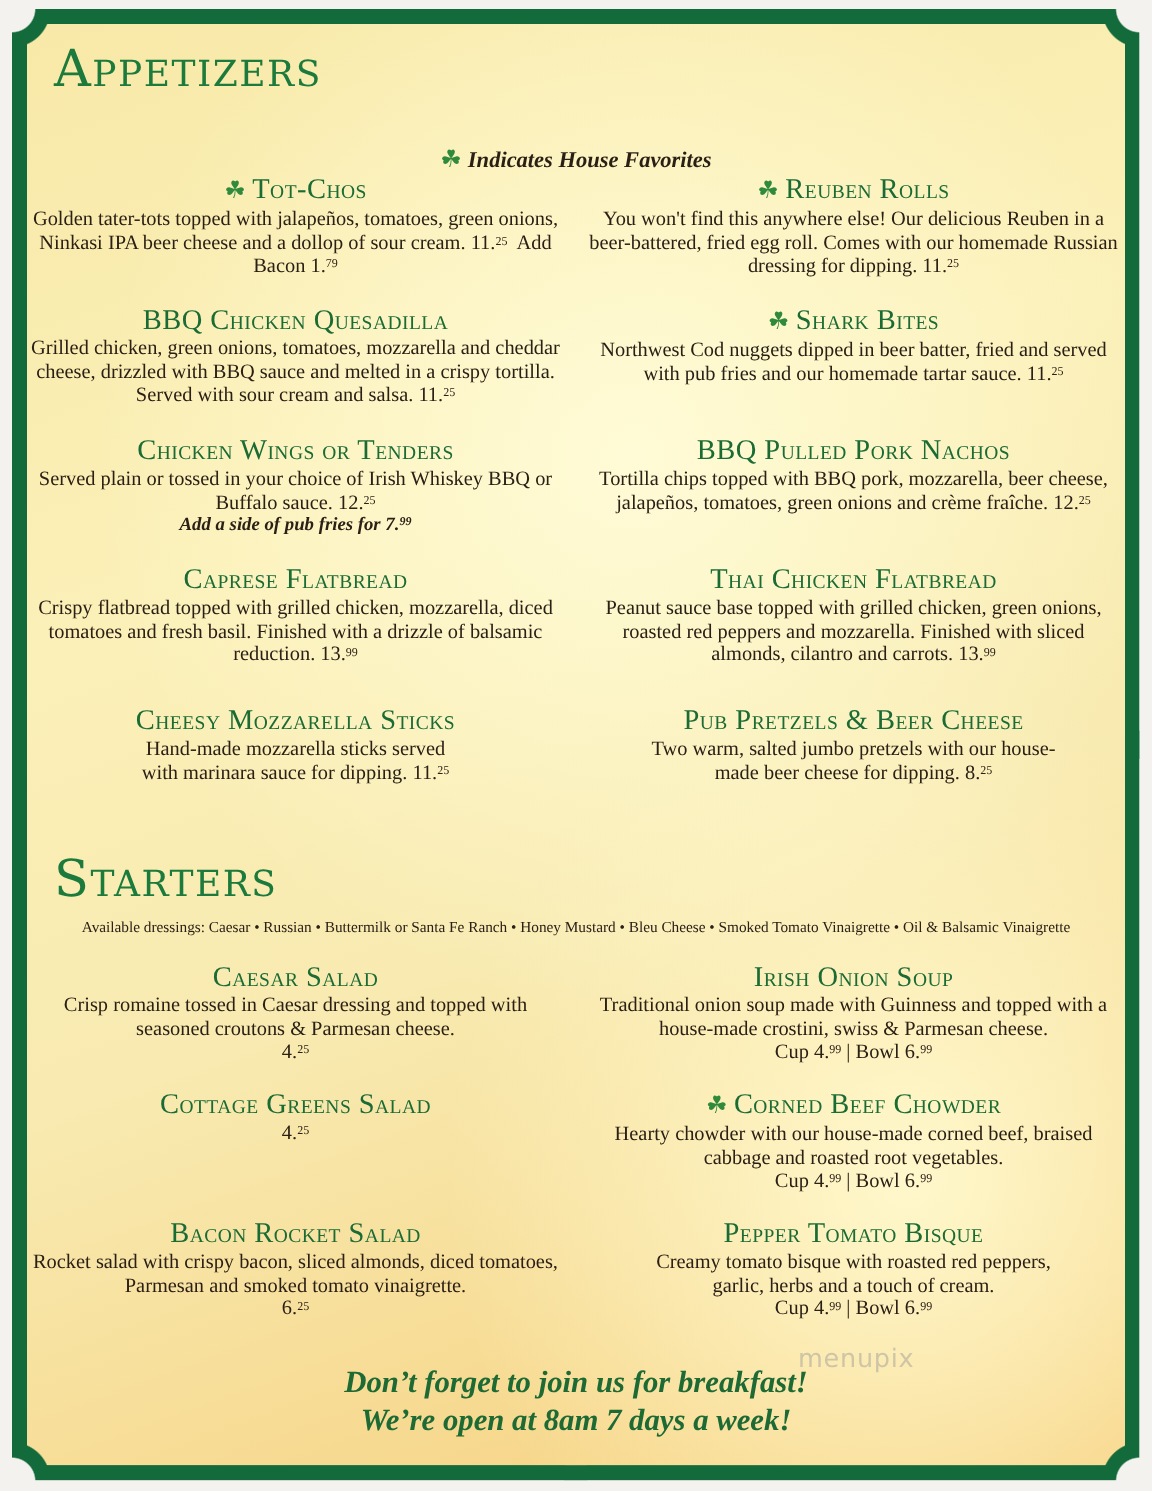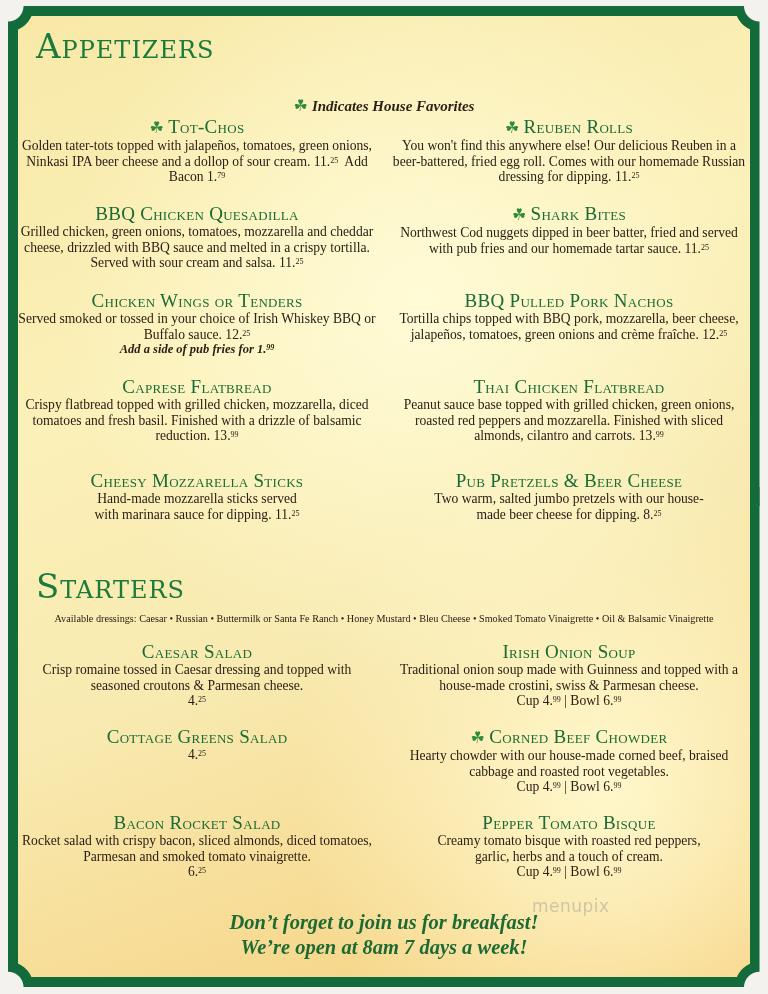--- a/index.html
+++ b/index.html
@@ -102,22 +102,22 @@
     <div class="item-name">BBQ Chicken Quesadilla</div>
     <div class="item-desc"><span>Grilled chicken, green onions, tomatoes, mozzarella and cheddar cheese, drizzled with BBQ sauce and melted in a crispy tortilla. Served with sour cream and salsa.</span> <span>11.</span><sup>25</sup></div>
   </div>
   <div class="item col-right" style="top:204px;">
     <div class="item-name"><span class="shamrock">☘</span><span>Shark Bites</span></div>
     <div class="item-desc"><span>Northwest Cod nuggets dipped in beer batter, fried and served with pub fries and our homemade tartar sauce.</span> <span>11.</span><sup>25</sup></div>
   </div>
 
   <div class="item col-left" style="top:291px;">
     <div class="item-name">Chicken Wings or Tenders</div>
-    <div class="item-desc"><span>Served smoked or tossed in your choice of Irish Whiskey BBQ or Buffalo sauce.</span> <span>12.</span><sup>25</sup></div>
-    <div class="item-extra"><span>Add a side of pub fries for 1.</span><sup>99</sup></div>
+    <div class="item-desc"><span>Served plain or tossed in your choice of Irish Whiskey BBQ or Buffalo sauce.</span> <span>12.</span><sup>25</sup></div>
+    <div class="item-extra"><span>Add a side of pub fries for 7.</span><sup>99</sup></div>
   </div>
   <div class="item col-right" style="top:291px;">
     <div class="item-name">BBQ Pulled Pork Nachos</div>
     <div class="item-desc"><span>Tortilla chips topped with BBQ pork, mozzarella, beer cheese, jalapeños, tomatoes, green onions and crème fraîche.</span> <span>12.</span><sup>25</sup></div>
   </div>
 
   <div class="item col-left" style="top:377px;">
     <div class="item-name">Caprese Flatbread</div>
     <div class="item-desc"><span>Crispy flatbread topped with grilled chicken, mozzarella, diced tomatoes and fresh basil. Finished with a drizzle of balsamic reduction.</span> <span>13.</span><sup>99</sup></div>
   </div>

